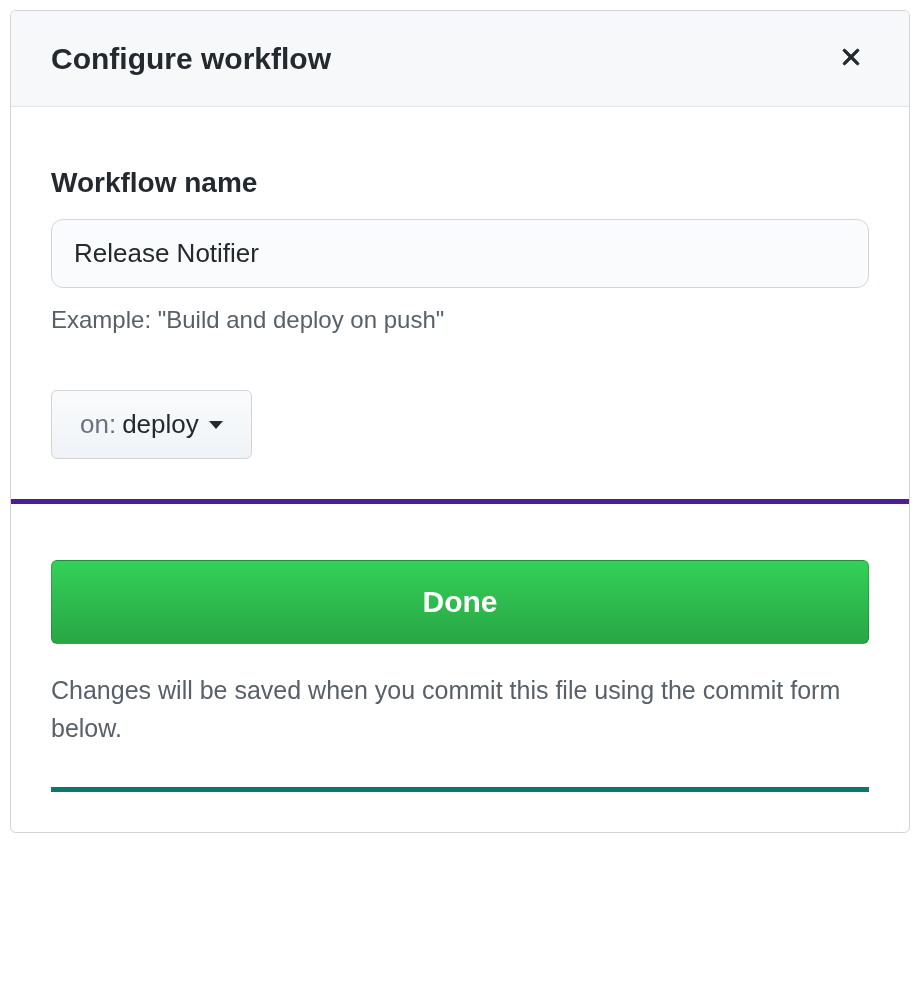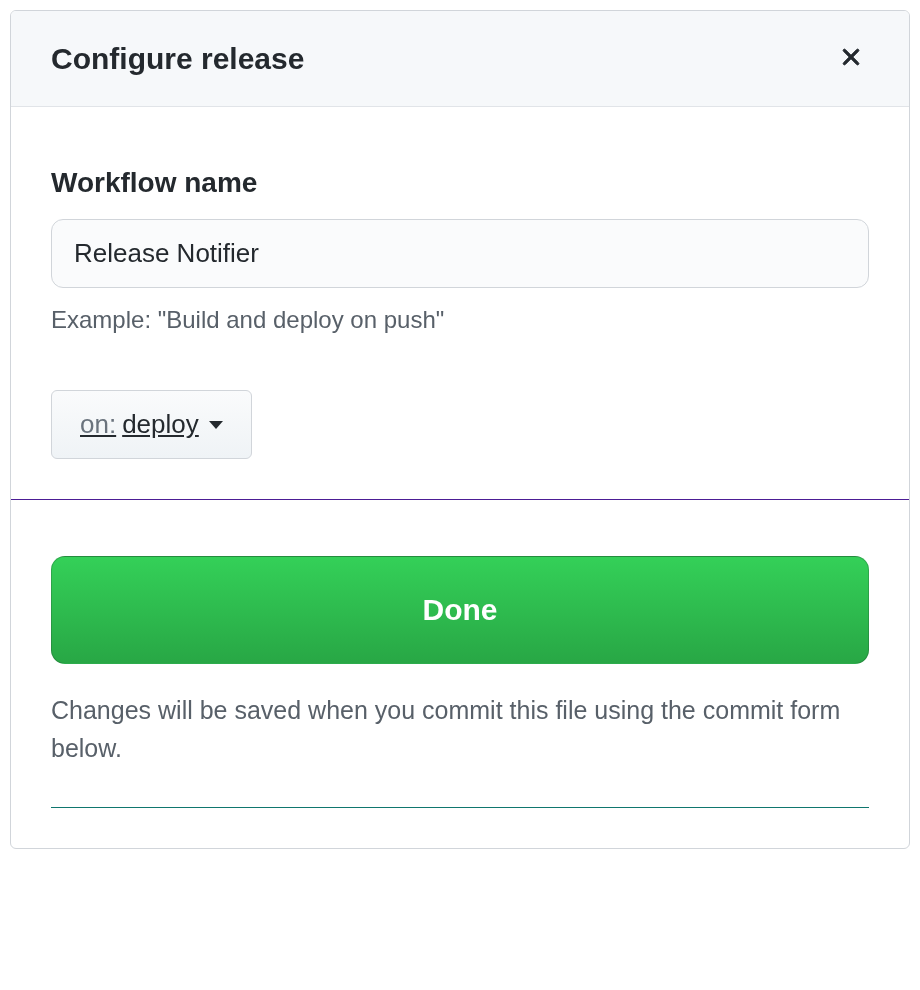--- a/index.html
+++ b/index.html
@@ -42,21 +42,21 @@
       align-items: center;
       justify-content: center;
       color: #24292e;
     }
     .close-btn svg {
       width: 28px;
       height: 28px;
     }
     .modal-body {
       padding: 60px 40px 40px 40px;
-      border-bottom: 1px solid #4c1d95;
+      border-bottom: 5px solid #4c1d95;
     }
     .field-label {
       font-size: 28px;
       font-weight: 600;
       color: #24292e;
       margin-bottom: 20px;
       display: block;
     }
     .text-input {
       width: 100%;
@@ -80,21 +80,20 @@
       display: inline-flex;
       align-items: center;
       padding: 18px 28px;
       font-size: 26px;
       background: #fafbfc;
       background-image: linear-gradient(#fafbfc, #eff3f6);
       border: 1px solid #d1d5da;
       border-radius: 6px;
       cursor: pointer;
       color: #24292e;
-      text-decoration: underline;
     }
     .dropdown-btn .on-label {
       color: #6a737d;
       margin-right: 6px;
     }
     .dropdown-btn .value {
       font-weight: 400;
       color: #24292e;
     }
     .caret {
@@ -103,46 +102,46 @@
       height: 0;
       border-left: 7px solid transparent;
       border-right: 7px solid transparent;
       border-top: 8px solid #24292e;
     }
     .modal-footer {
       padding: 56px 40px 40px 40px;
     }
     .done-btn {
       width: 100%;
-      padding: 36px;
+      padding: 24px;
       font-size: 30px;
       font-weight: 600;
       color: #fff;
       background: #2ea44f;
       background-image: linear-gradient(#34d058, #28a745);
       border: 1px solid rgba(27,31,35,0.2);
-      border-radius: 14px;
+      border-radius: 6px;
       cursor: pointer;
     }
     .footer-help {
       font-size: 25px;
       color: #586069;
       margin-top: 28px;
       line-height: 1.5;
       padding-bottom: 40px;
-      border-bottom: 1px solid #0f766e;
+      border-bottom: 5px solid #0f766e;
     }
   </style>
 </head>
 <body>
 
 <div class="modal">
 
   <div class="modal-header">
-    <h2 class="modal-title">Configure release</h2>
+    <h2 class="modal-title">Configure workflow</h2>
     <button class="close-btn">
       <span>
         <svg viewBox="0 0 16 16" fill="currentColor" stroke="currentColor" stroke-width="0.5">
           <path d="M3.72 3.72a.75.75 0 011.06 0L8 6.94l3.22-3.22a.75.75 0 111.06 1.06L9.06 8l3.22 3.22a.75.75 0 11-1.06 1.06L8 9.06l-3.22 3.22a.75.75 0 01-1.06-1.06L6.94 8 3.72 4.78a.75.75 0 010-1.06z"></path>
         </svg>
       </span>
     </button>
   </div>
 
   <div class="modal-body">

